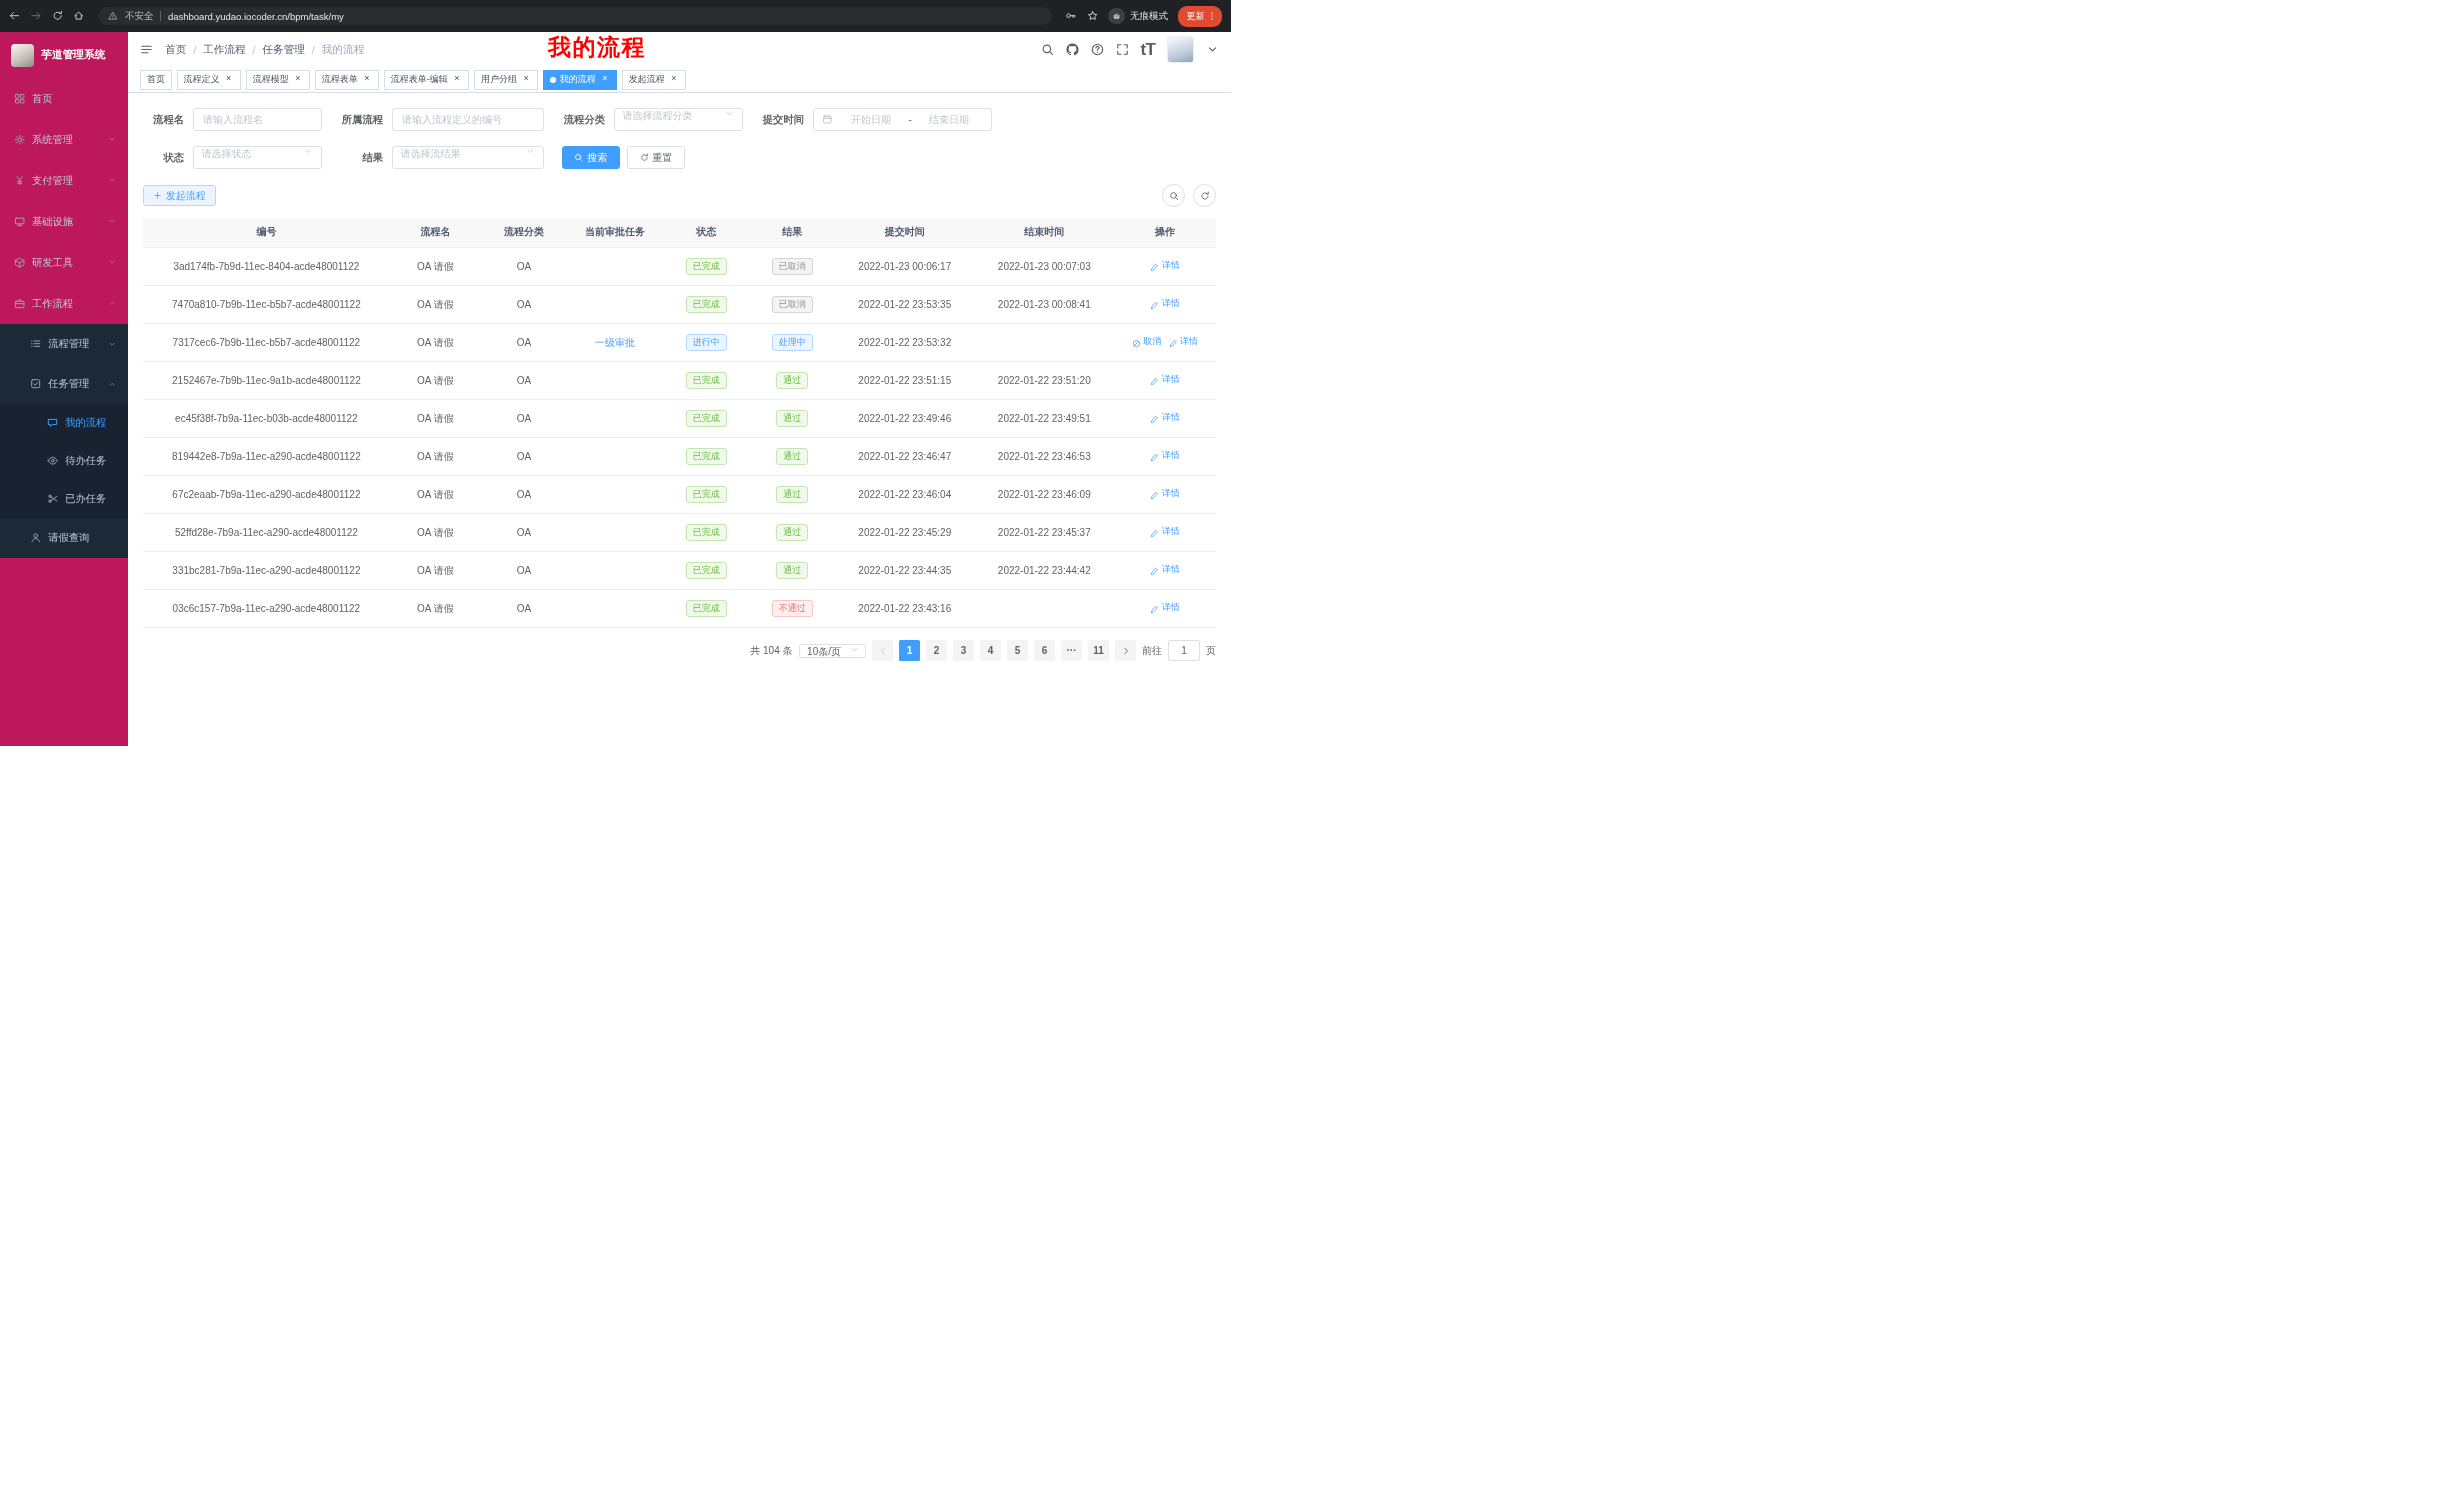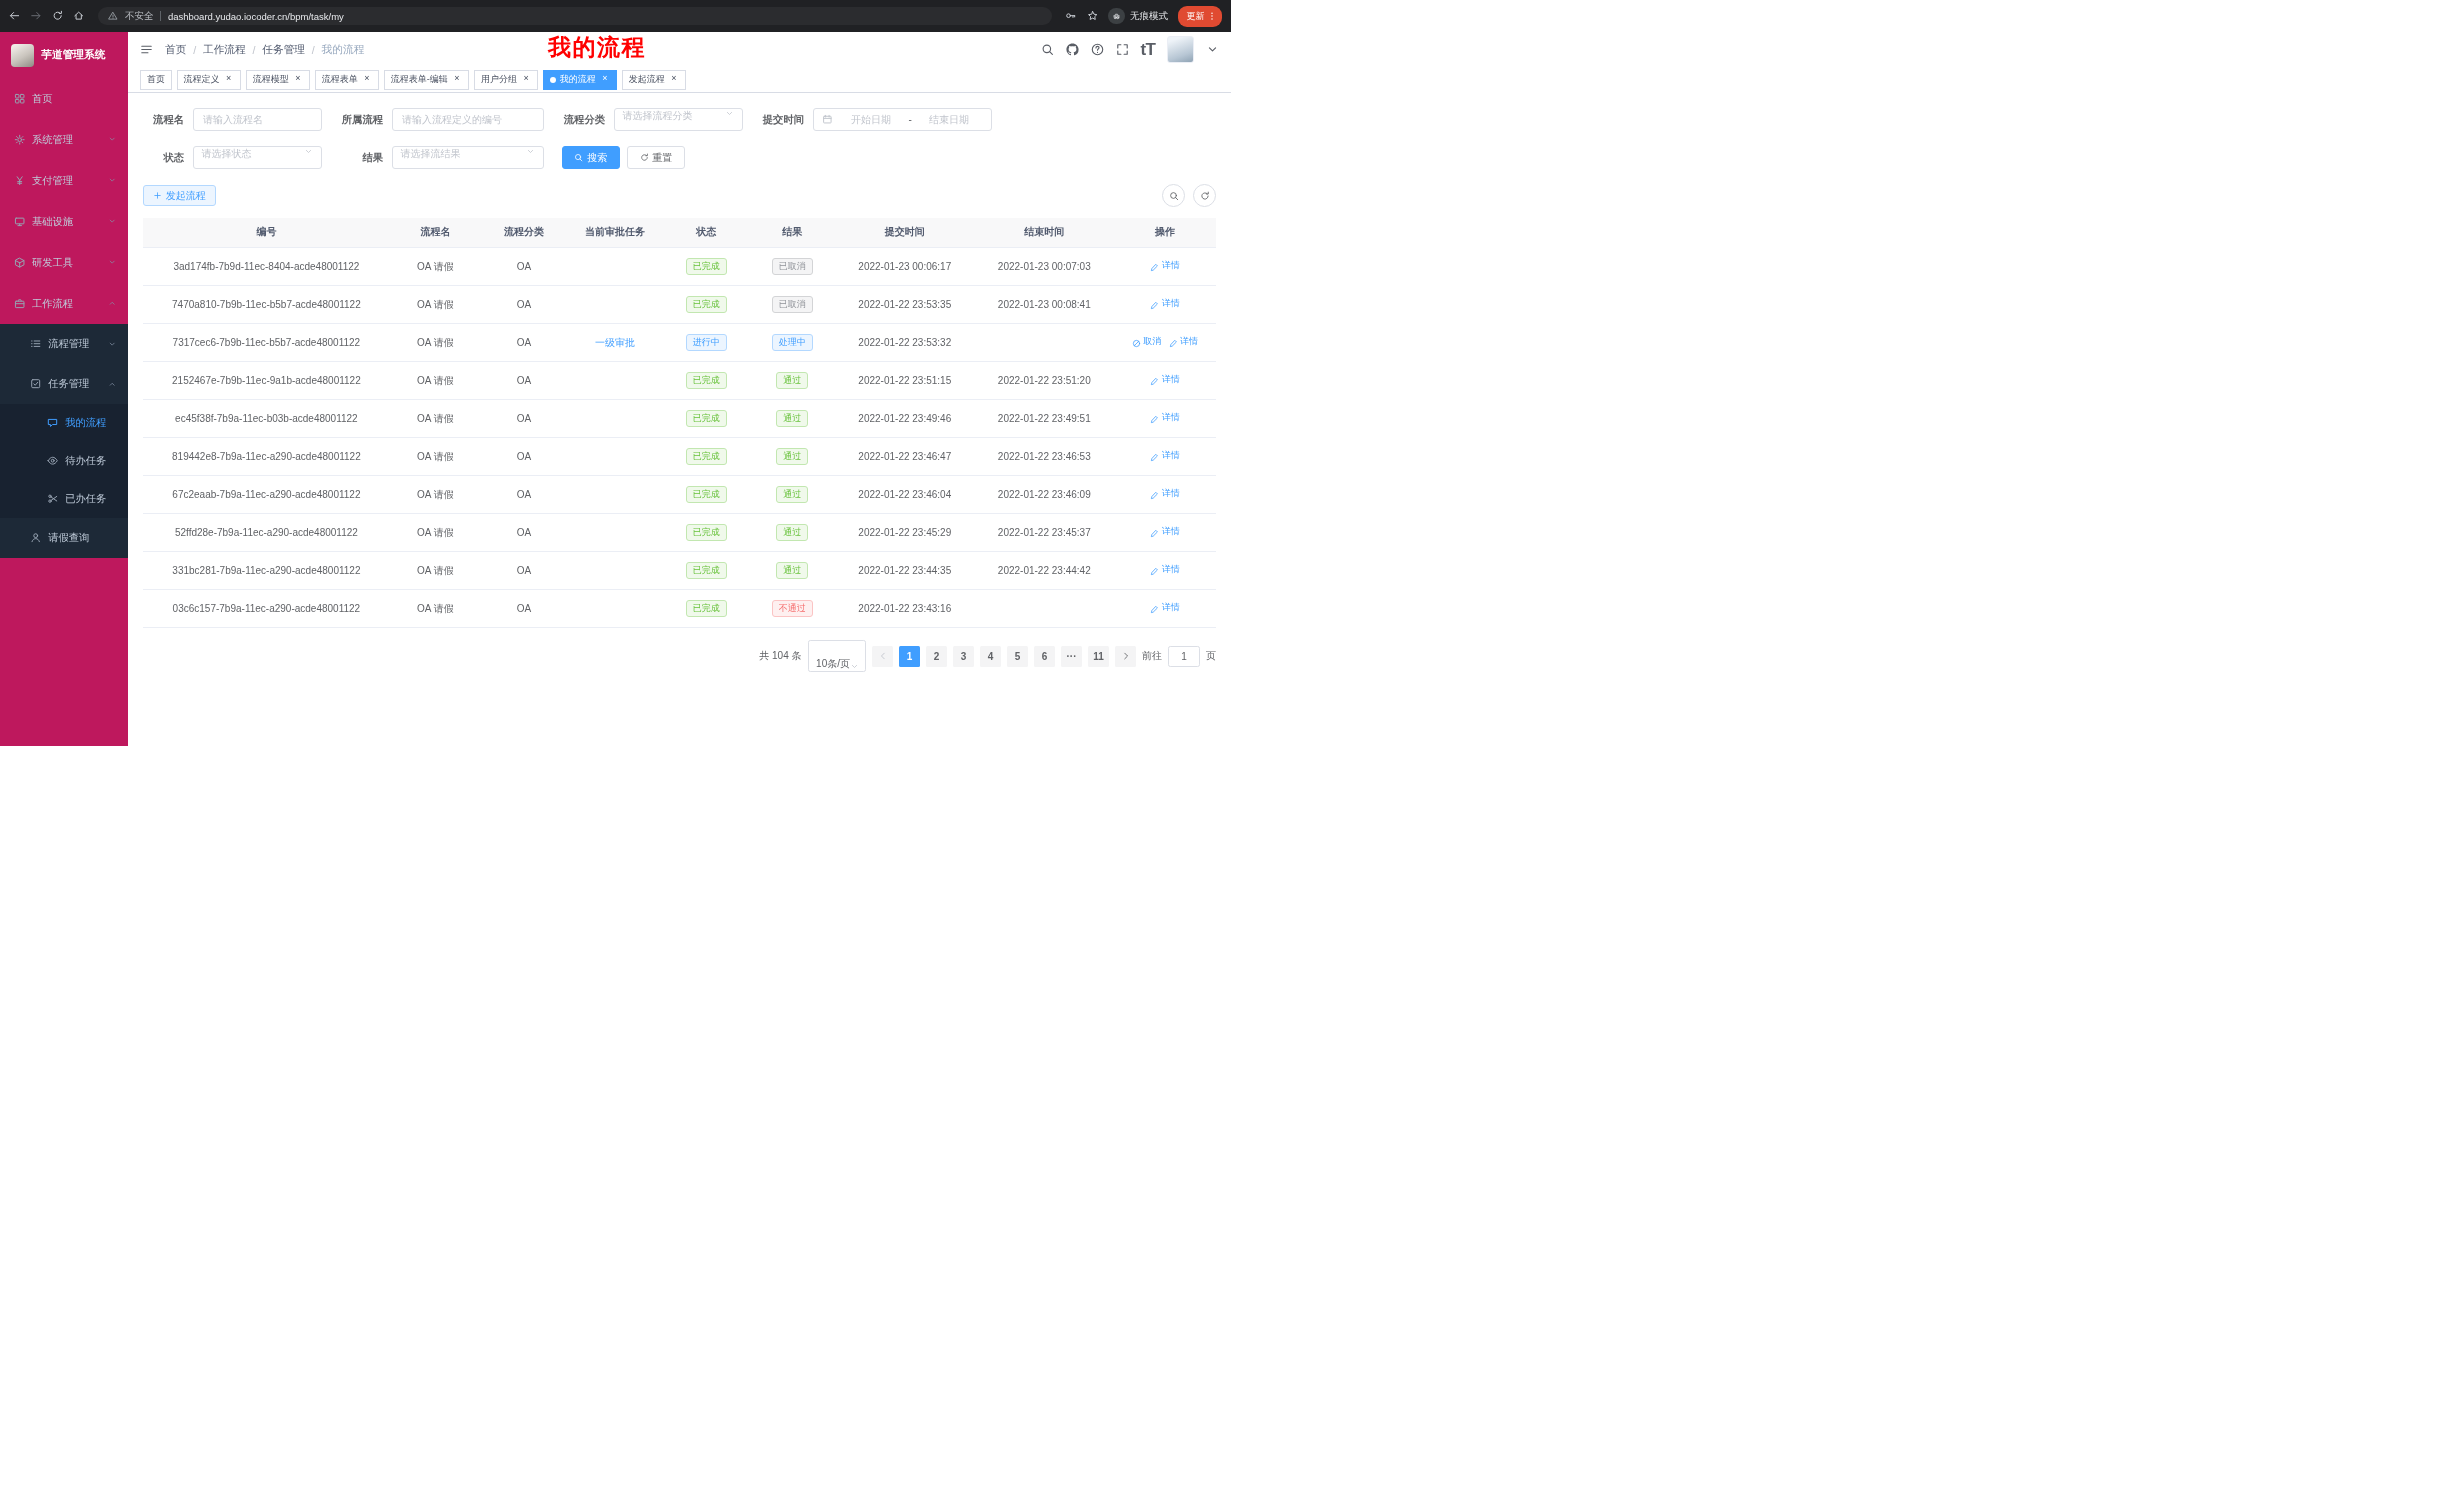--- a/index.html
+++ b/index.html
@@ -95,21 +95,21 @@
   .tag-success{color:#67c23a;background:#f0f9eb;border-color:#c2e7b0}
   .tag-info{color:#909399;background:#f4f4f5;border-color:#d3d4d6}
   .tag-primary{color:#409eff;background:#ecf5ff;border-color:#b3d8ff}
   .tag-danger{color:#f56c6c;background:#fef0f0;border-color:#fbc4c4}
   .link{color:#409eff;cursor:pointer;font-size:10px;display:inline-flex;align-items:flex-end;gap:2.3px}
   .link.act{font-size:9px;margin:0 3.8px}
   .link .icn{font-size:9px}
 
   
   .pagination{display:flex;align-items:center;justify-content:flex-end;margin-top:12px;gap:6px;color:#606266;font-size:10px;padding-bottom:18px}
-  .size-select{height:32px;border:0.8px solid #dcdfe6;border-radius:2.3px;display:flex;align-items:flex-end;padding:0 6px 0 7.6px;cursor:pointer}
+  .size-select{height:14px;border:0.8px solid #dcdfe6;border-radius:2.3px;display:flex;align-items:flex-start;gap:9px;padding:0 6px 0 7.6px;cursor:pointer}
   .page-box{min-width:21px;height:21px;background:#f4f4f5;border-radius:1.5px;font-weight:700;color:#606266;cursor:pointer;padding:0 3px;display:inline-flex;align-items:center;justify-content:center}
   .page-box.active{background:#409eff;color:#fff}
   .page-box.prev{color:#c0c4cc;cursor:default}
   .page-box .icn{font-size:10px}
   .goto-input{width:32px;height:21px;border:0.8px solid #dcdfe6;border-radius:2.3px;text-align:center;font-size:10px;color:#606266;font-family:inherit}
 
   
   .annotation{position:absolute;top:32px;left:548px;font-size:23px;font-weight:700;color:#f00;z-index:60;letter-spacing:1.5px;pointer-events:none}
 </style>
 </head>

